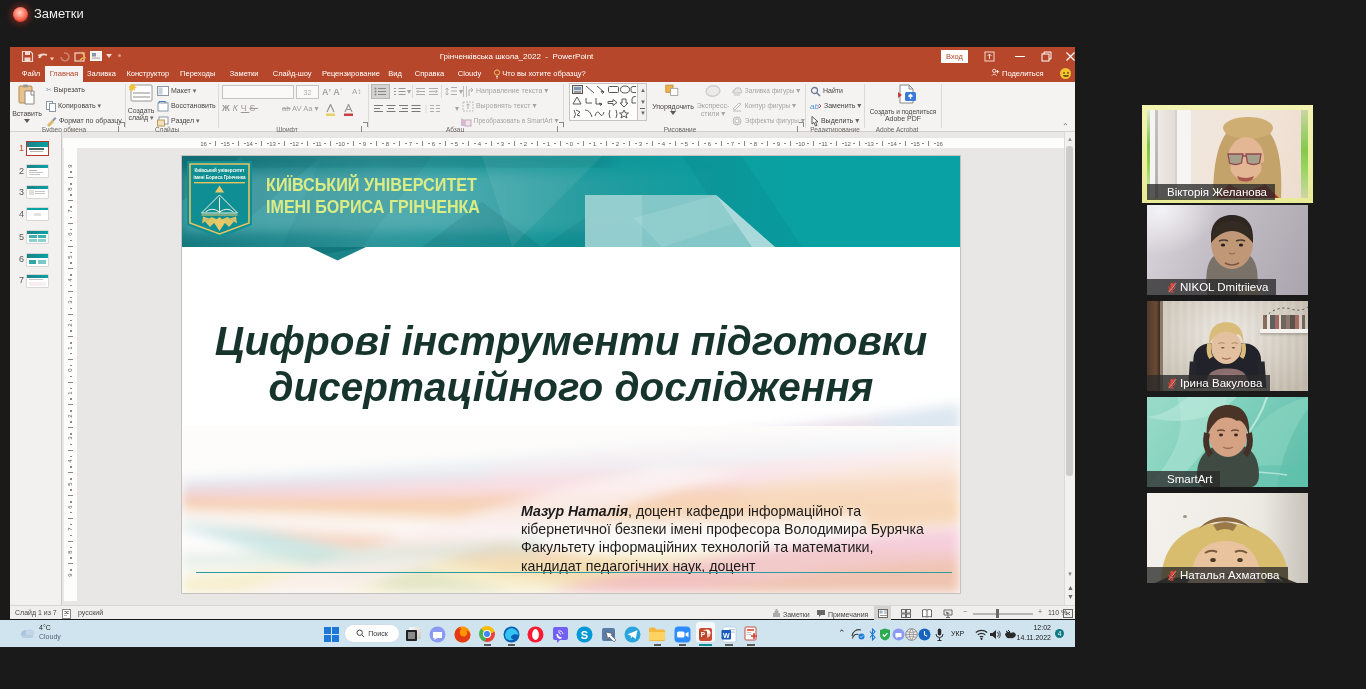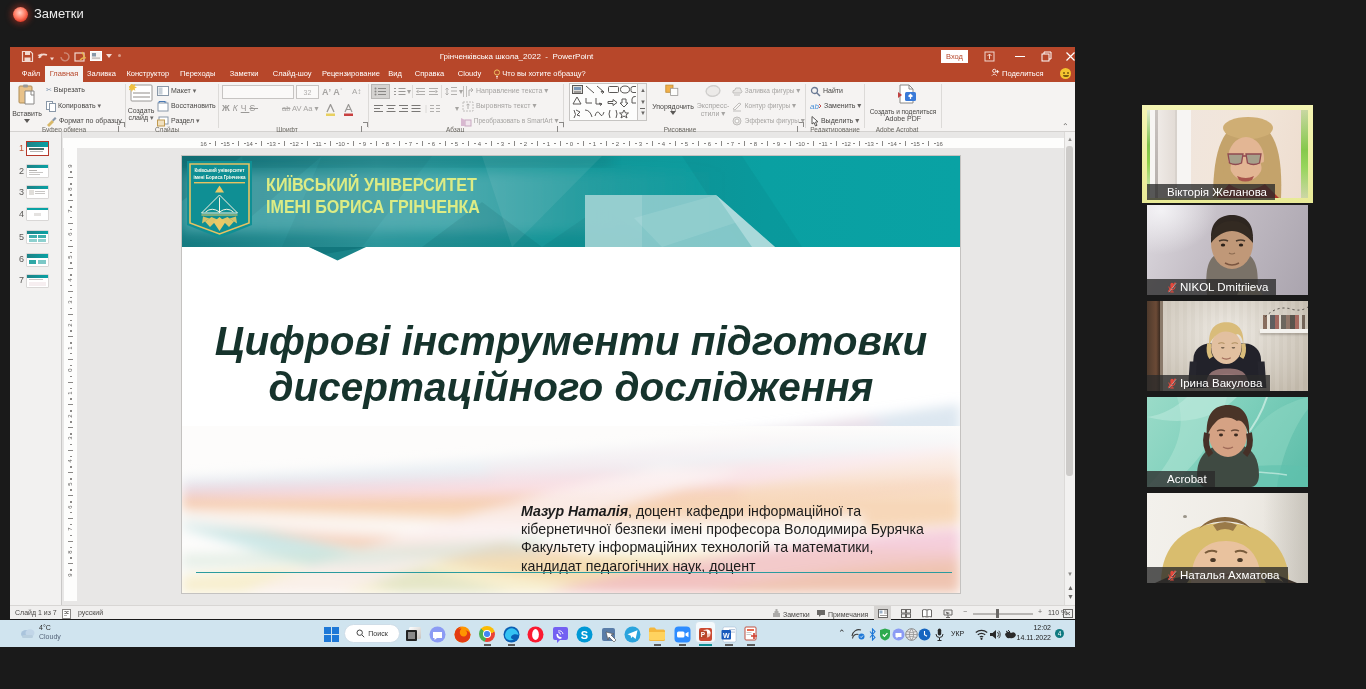--- a/index.html
+++ b/index.html
@@ -993,21 +993,21 @@
   <path d="M30 90 C60 75 100 72 140 78" fill="none" stroke="#cdeee4" stroke-width="1.5" opacity="0.7"></path>
   <path d="M50 78 C50 60 60 50 74 48 L94 48 C106 52 112 62 112 78 C112 86 108 90 104 90 L58 90 C54 90 50 84 50 78z" fill="#3f4a42"></path>
   <ellipse cx="81" cy="38" rx="19" ry="22" fill="#d5a284"></ellipse>
   <path d="M60 40 C58 16 68 8 81 8 C94 8 104 16 102 40 C100 28 94 22 90 24 C82 18 72 20 68 26 C64 30 62 34 60 40z" fill="#4a3428"></path>
   <path d="M60 36 q-3 14 4 22 M102 36 q3 14 -4 22" stroke="#453027" stroke-width="6" fill="none"></path>
   <path d="M70 34 q4 -2 8 0 M92 34 q-4 -2 -8 0" stroke="#6a4a38" stroke-width="1.3" fill="none"></path>
   <ellipse cx="74" cy="38" rx="2" ry="1.4" fill="#3a2a20"></ellipse>
       <ellipse cx="89" cy="38" rx="2" ry="1.4" fill="#3a2a20"></ellipse>
   <path d="M76 50 q5 3 10 0" stroke="#a06a58" stroke-width="1.3" fill="none"></path>
  </svg>
- <div class="nlabel">Acrobat</div>
+ <div class="nlabel">SmartArt</div>
 </div>
 <div class="vid" style="top:493px">
  <div class="ab" style="left:0;top:0;width:161px;height:90px;background:linear-gradient(100deg,#f3f1ec 0%,#efece6 55%,#e2ded6 100%)"></div>
  <div class="ab" style="left:116px;top:0;width:45px;height:90px;background:linear-gradient(90deg,rgba(180,175,165,0),rgba(165,160,150,0.45))"></div>
  <div class="ab" style="left:36px;top:22px;width:4px;height:3px;background:#9a9488;border-radius:50%"></div>
  <svg class="ab" style="left:0;top:0" width="161" height="90" viewBox="0 0 161 90">
   <path d="M14 90 C14 52 38 30 78 30 C118 30 142 56 142 90z" fill="#d9bd6e"></path>
   <path d="M52 36 C62 26 94 26 104 36 C98 28 88 24 78 24 C68 24 58 28 52 36z" fill="#8a6a40"></path>
   <path d="M66 32 q12 -6 24 0 l-4 6 q-8 -4 -16 0z" fill="#9a7a48"></path>
   <path d="M44 90 C44 60 58 48 79 48 C100 48 114 62 114 90z" fill="#e9c29e"></path>

